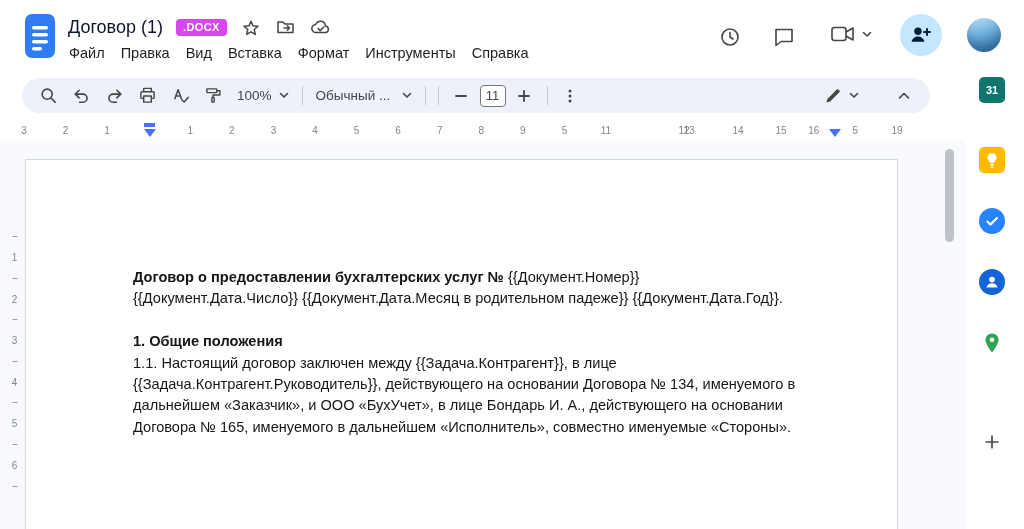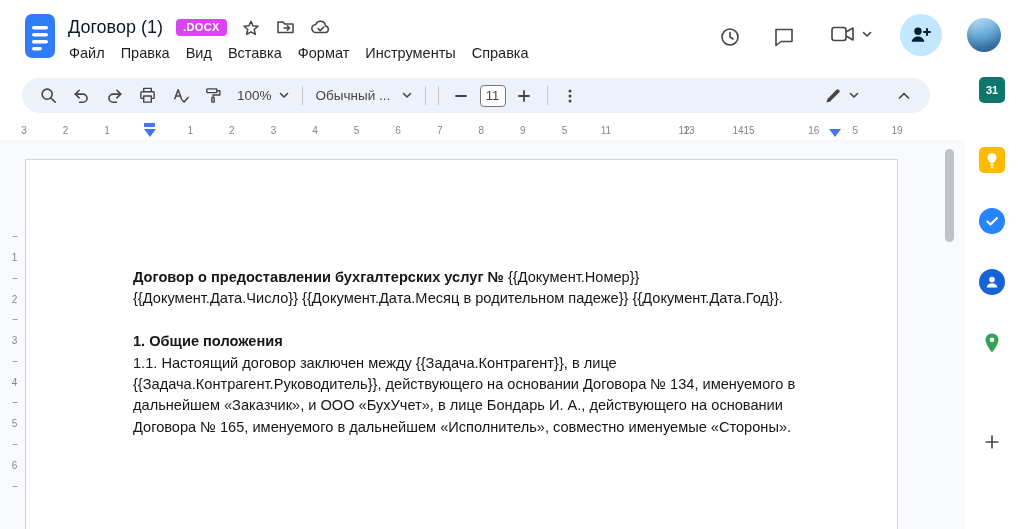--- a/index.html
+++ b/index.html
@@ -238,21 +238,21 @@
     <span class="h-num" style="left: 356.56px;">5</span>
     <span class="h-num" style="left: 398.13px;">6</span>
     <span class="h-num" style="left: 439.7px;">7</span>
     <span class="h-num" style="left: 481.27px;">8</span>
     <span class="h-num" style="left: 522.84px;">9</span>
     <span class="h-num" style="left: 564.41px;">5</span>
     <span class="h-num" style="left: 605.98px;">11</span>
     <span class="h-num" style="left: 684px;">12</span>
     <span class="h-num" style="left: 689.12px;">13</span>
     <span class="h-num" style="left: 738px; text-align: center;">14</span>
-    <span class="h-num" style="left: 749px;">15</span>
+    <span class="h-num" style="left: 781px;">15</span>
     <span class="h-num" style="left: 813.83px;">16</span>
     <span class="h-num" style="left: 855.4px;">5</span>
     <span class="h-num" style="left: 896.97px;">19</span>
   </div>
 <span class="firstline-rect"></span>
 <span class="indent-tri" style="left:144px;"></span>
 <span class="indent-tri" style="left:829px;"></span>
 <div class="v-ruler">
     <span class="v-num" style="top: 112px;">1</span>
     <span class="v-num" style="top: 153.6px;">2</span>

